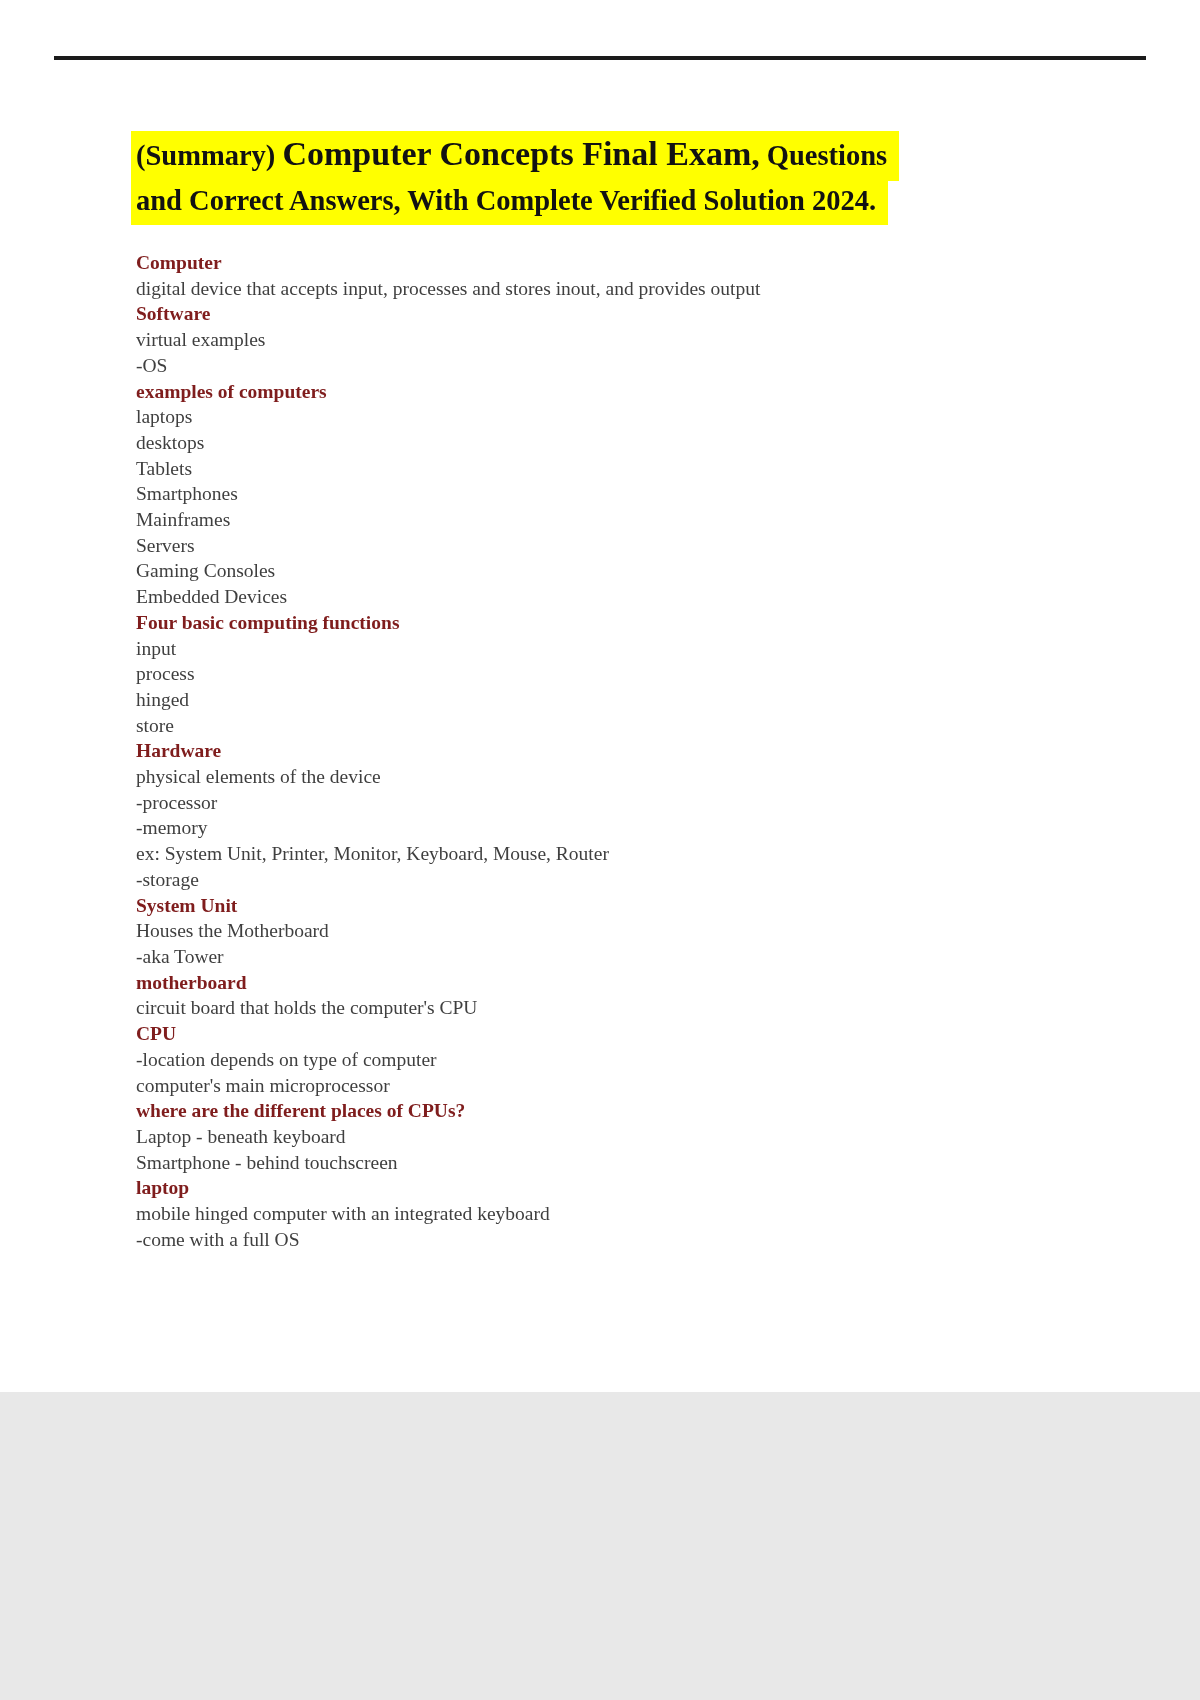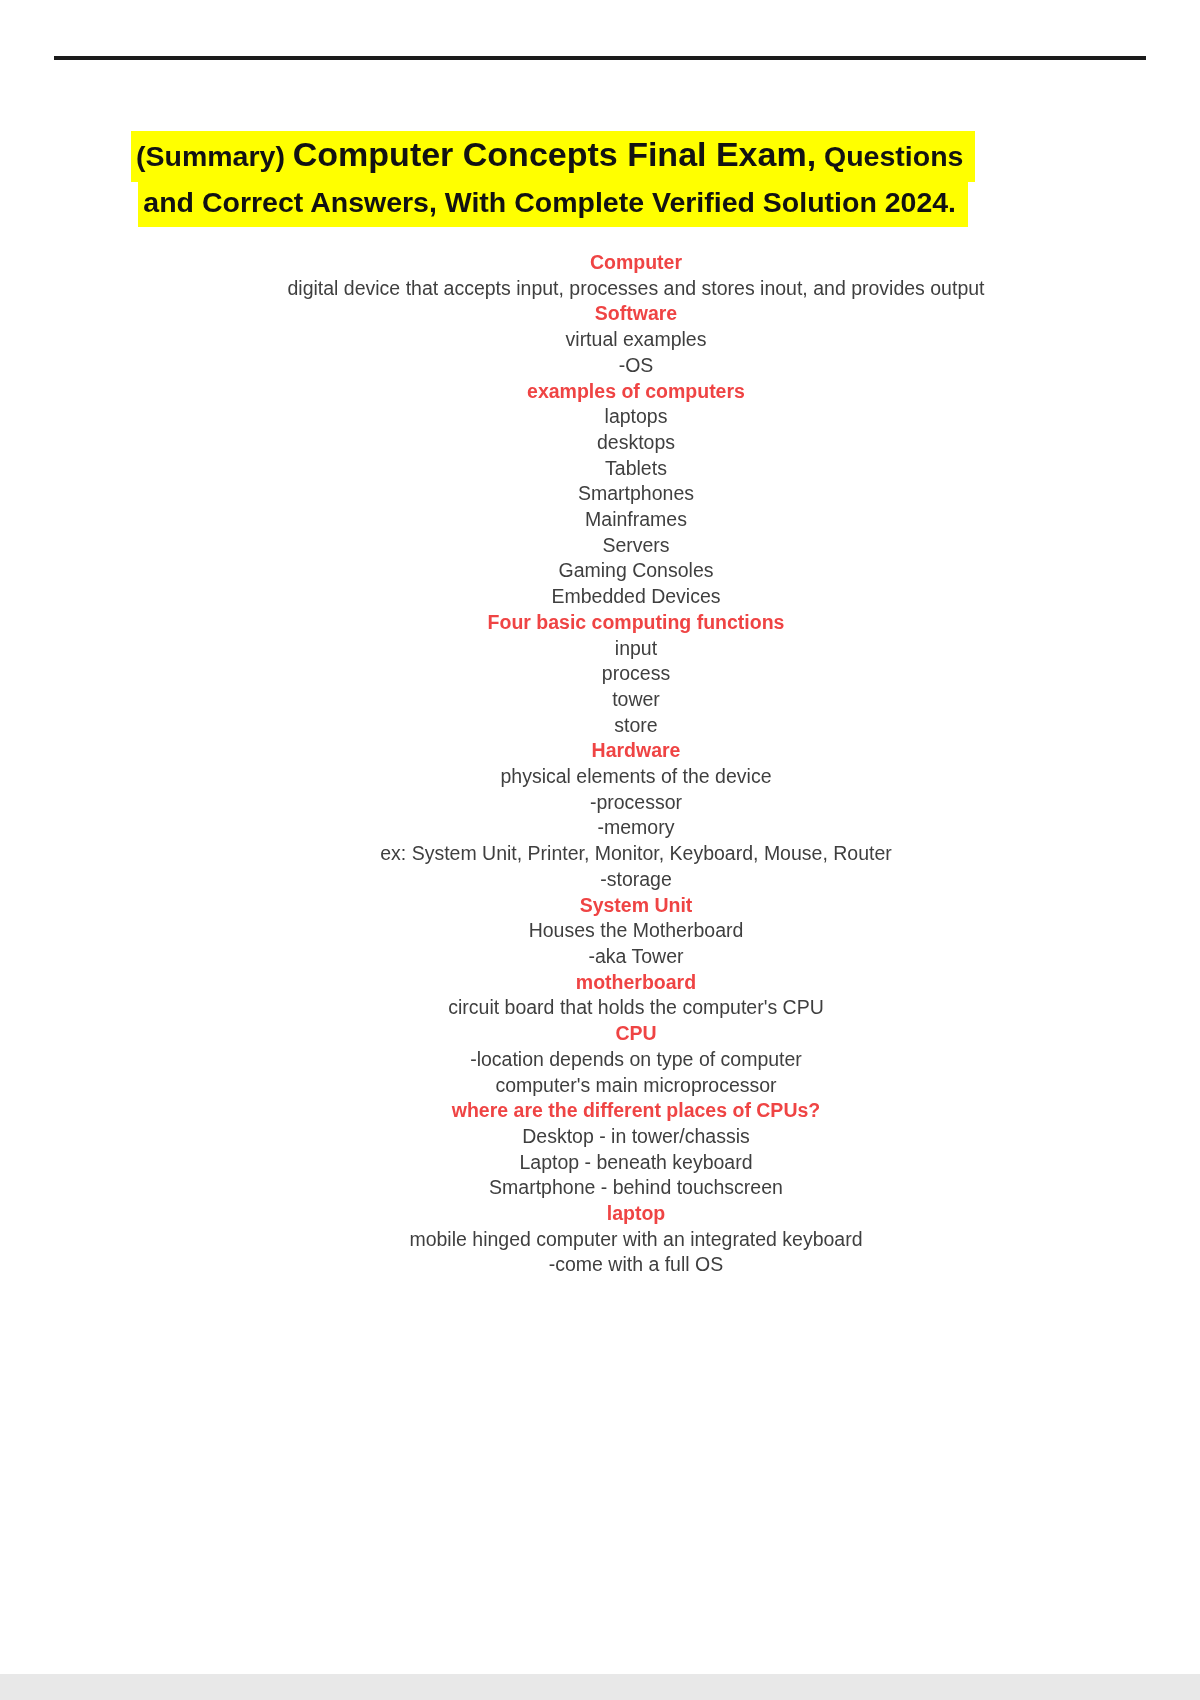--- a/index.html
+++ b/index.html
@@ -3,26 +3,25 @@
 <meta charset="utf-8">
 <style>
   html, body {
     margin: 0;
     padding: 0;
     background: #e8e8e8;
   }
   .page {
     position: relative;
     width: 1200px;
-    height: 1674px;
+    height: 1392px;
     margin: 0 auto;
     background: #ffffff;
-    font-family: Liberation Sans, sans-serif;
+    font-family: Liberation Serif, serif;
     overflow: hidden;
-    text-align: center;
   }
   .rule {
     position: absolute;
     left: 54px;
     width: 1092px;
     height: 4px;
     background: #1b1b1b;
   }
   .rule-top { top: 56px; }
   .rule-bottom { top: 1693px; }
@@ -47,21 +46,21 @@
     position: absolute;
     left: 136px;
     top: 250px;
     width: 1000px;
     font-size: 19.5px;
     line-height: 25.7px;
     color: #3f3f3f;
   }
   .term {
     font-weight: 700;
-    color: #ef4444;
+    color: #7f1d1d;
   }
   .def-line { font-weight: 400; }
 </style>
 </head>
 <body>
 
 <div class="page">
 
   <div class="rule rule-top"></div>
 
@@ -85,38 +84,37 @@
       <div class="def-line">desktops</div>
       <div class="def-line">Tablets</div>
       <div class="def-line">Smartphones</div>
       <div class="def-line">Mainframes</div>
       <div class="def-line">Servers</div>
       <div class="def-line">Gaming Consoles</div>
       <div class="def-line">Embedded Devices</div>
       <div class="term">Four basic computing functions</div>
       <div class="def-line">input</div>
       <div class="def-line">process</div>
-      <div class="def-line">tower</div>
+      <div class="def-line">hinged</div>
       <div class="def-line">store</div>
       <div class="term">Hardware</div>
       <div class="def-line">physical elements of the device</div>
       <div class="def-line">-processor</div>
       <div class="def-line">-memory</div>
       <div class="def-line">ex: System Unit, Printer, Monitor, Keyboard, Mouse, Router</div>
       <div class="def-line">-storage</div>
       <div class="term">System Unit</div>
       <div class="def-line">Houses the Motherboard</div>
       <div class="def-line">-aka Tower</div>
       <div class="term">motherboard</div>
       <div class="def-line">circuit board that holds the computer's CPU</div>
       <div class="term">CPU</div>
       <div class="def-line">-location depends on type of computer</div>
       <div class="def-line">computer's main microprocessor</div>
       <div class="term">where are the different places of CPUs?</div>
-      <div class="def-line">Desktop - in tower/chassis</div>
       <div class="def-line">Laptop - beneath keyboard</div>
       <div class="def-line">Smartphone - behind touchscreen</div>
       <div class="term">laptop</div>
       <div class="def-line">mobile hinged computer with an integrated keyboard</div>
       <div class="def-line">-come with a full OS</div>
     </div>
 
   <div class="rule rule-bottom"></div>
 
 </div>

